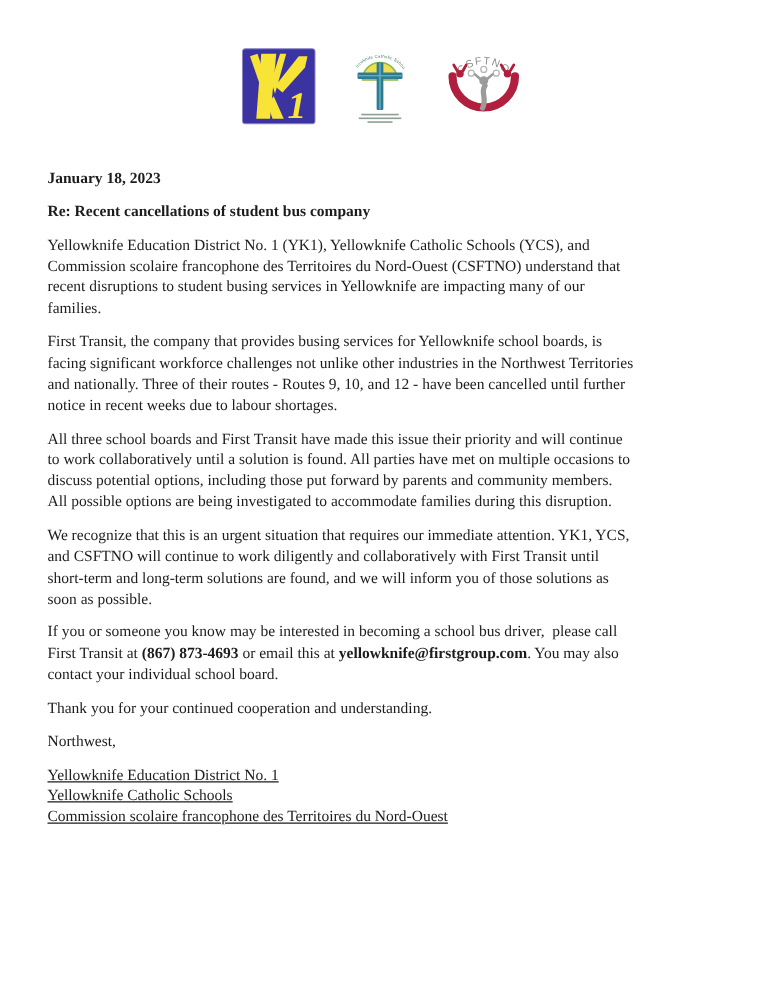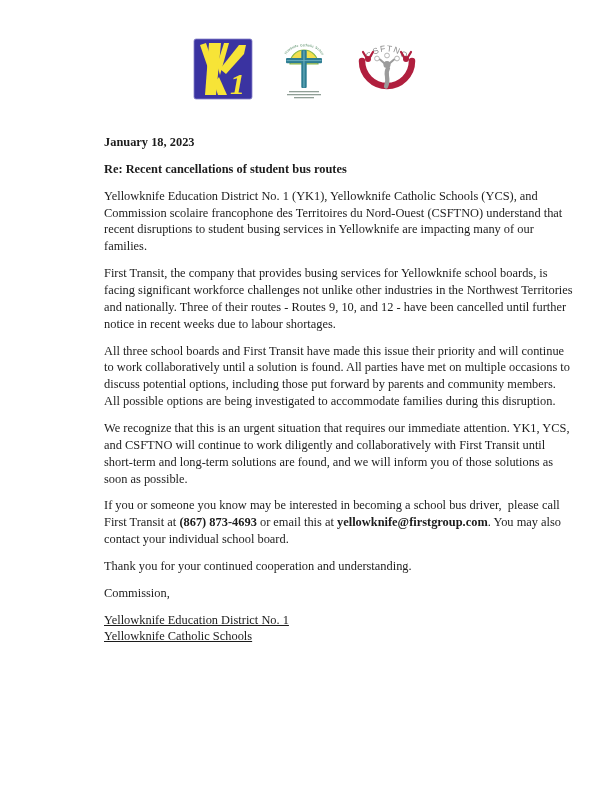--- a/index.html
+++ b/index.html
@@ -7,21 +7,21 @@
   .page {
     width: 612px; height: 792px; background: #ffffff; position: relative;
     font-family: "Liberation Serif", "DejaVu Serif", serif;
     color: #1c1c1c; overflow: hidden;
   }
   .logo-row {
     padding-top: 36px; height: 102px;
     display: flex; justify-content: center; align-items: center; gap: 26px;
   }
   .logo-row svg { display: block; }
-  .letter { padding: 32px 70px 0 104px; width: 518px; }
+  .letter { padding: 32px 70px 0 38px; width: 518px; }
   .letter-inner { width: 470px; font-size: 12.4px; line-height: 1.36; }
   .line, .para { margin: 0 0 10px 0; white-space: pre-wrap; }
   .bold { font-weight: bold; }
   .b { font-weight: bold; }
   .sig-block { line-height: 1.33; }
   .sig-block div { margin: 0; text-decoration: underline; }
   .arc-text { font-family: "Liberation Sans", "DejaVu Sans", sans-serif; }
 </style>
 </head>
 <body>
@@ -85,33 +85,34 @@
         <path d="M 25,22.5 L 29,26 M 39,22.5 L 35,26" stroke="#9b9b9b" stroke-width="2" stroke-linecap="round" fill="none"></path>
         <path d="M 33,31.5 C 29,37 35,41 31,49.5" stroke="#9b9b9b" stroke-width="4.2" stroke-linecap="round" fill="none"></path>
       </g>
     </svg>
 
   </div>
 
   <div class="letter">
     <div class="letter-inner">
       <p class="line bold">January 18, 2023</p>
-      <p class="line bold">Re: Recent cancellations of student bus routes</p>
+      <p class="line bold">Re: Recent cancellations of student bus company</p>
 
       <div>
           <p class="para"><span>Yellowknife Education District No. 1 (YK1), Yellowknife Catholic Schools (YCS), and Commission scolaire francophone des Territoires du Nord-Ouest (CSFTNO) understand that recent disruptions to student busing services in Yellowknife are impacting many of our families.</span></p>
           <p class="para"><span>First Transit, the company that provides busing services for Yellowknife school boards, is facing significant workforce challenges not unlike other industries in the Northwest Territories and nationally. Three of their routes - Routes 9, 10, and 12 - have been cancelled until further notice in recent weeks due to labour shortages.</span></p>
           <p class="para"><span>All three school boards and First Transit have made this issue their priority and will continue to work collaboratively until a solution is found. All parties have met on multiple occasions to discuss potential options, including those put forward by parents and community members. All possible options are being investigated to accommodate families during this disruption.</span></p>
           <p class="para"><span>We recognize that this is an urgent situation that requires our immediate attention. YK1, YCS, and CSFTNO will continue to work diligently and collaboratively with First Transit until short-term and long-term solutions are found, and we will inform you of those solutions as soon as possible.</span></p>
           <p class="para"><span>If you or someone you know may be interested in becoming a school bus driver,  please call First Transit at </span><span class="b">(867) 873-4693</span><span> or email this at </span><span class="b">yellowknife@firstgroup.com</span><span>. You may also contact your individual school board.</span></p>
           <p class="para"><span>Thank you for your continued cooperation and understanding.</span></p>
         </div>
 
-      <p class="line">Commission,</p>
+      <p class="line">Northwest,</p>
 
       <div class="sig-block">
           <div>Yellowknife Education District No. 1</div>
           <div>Yellowknife Catholic Schools</div>
+          <div>Commission scolaire francophone des Territoires du Nord-Ouest</div>
         </div>
     </div>
   </div>
 
 </div>
 
 </body></html>

